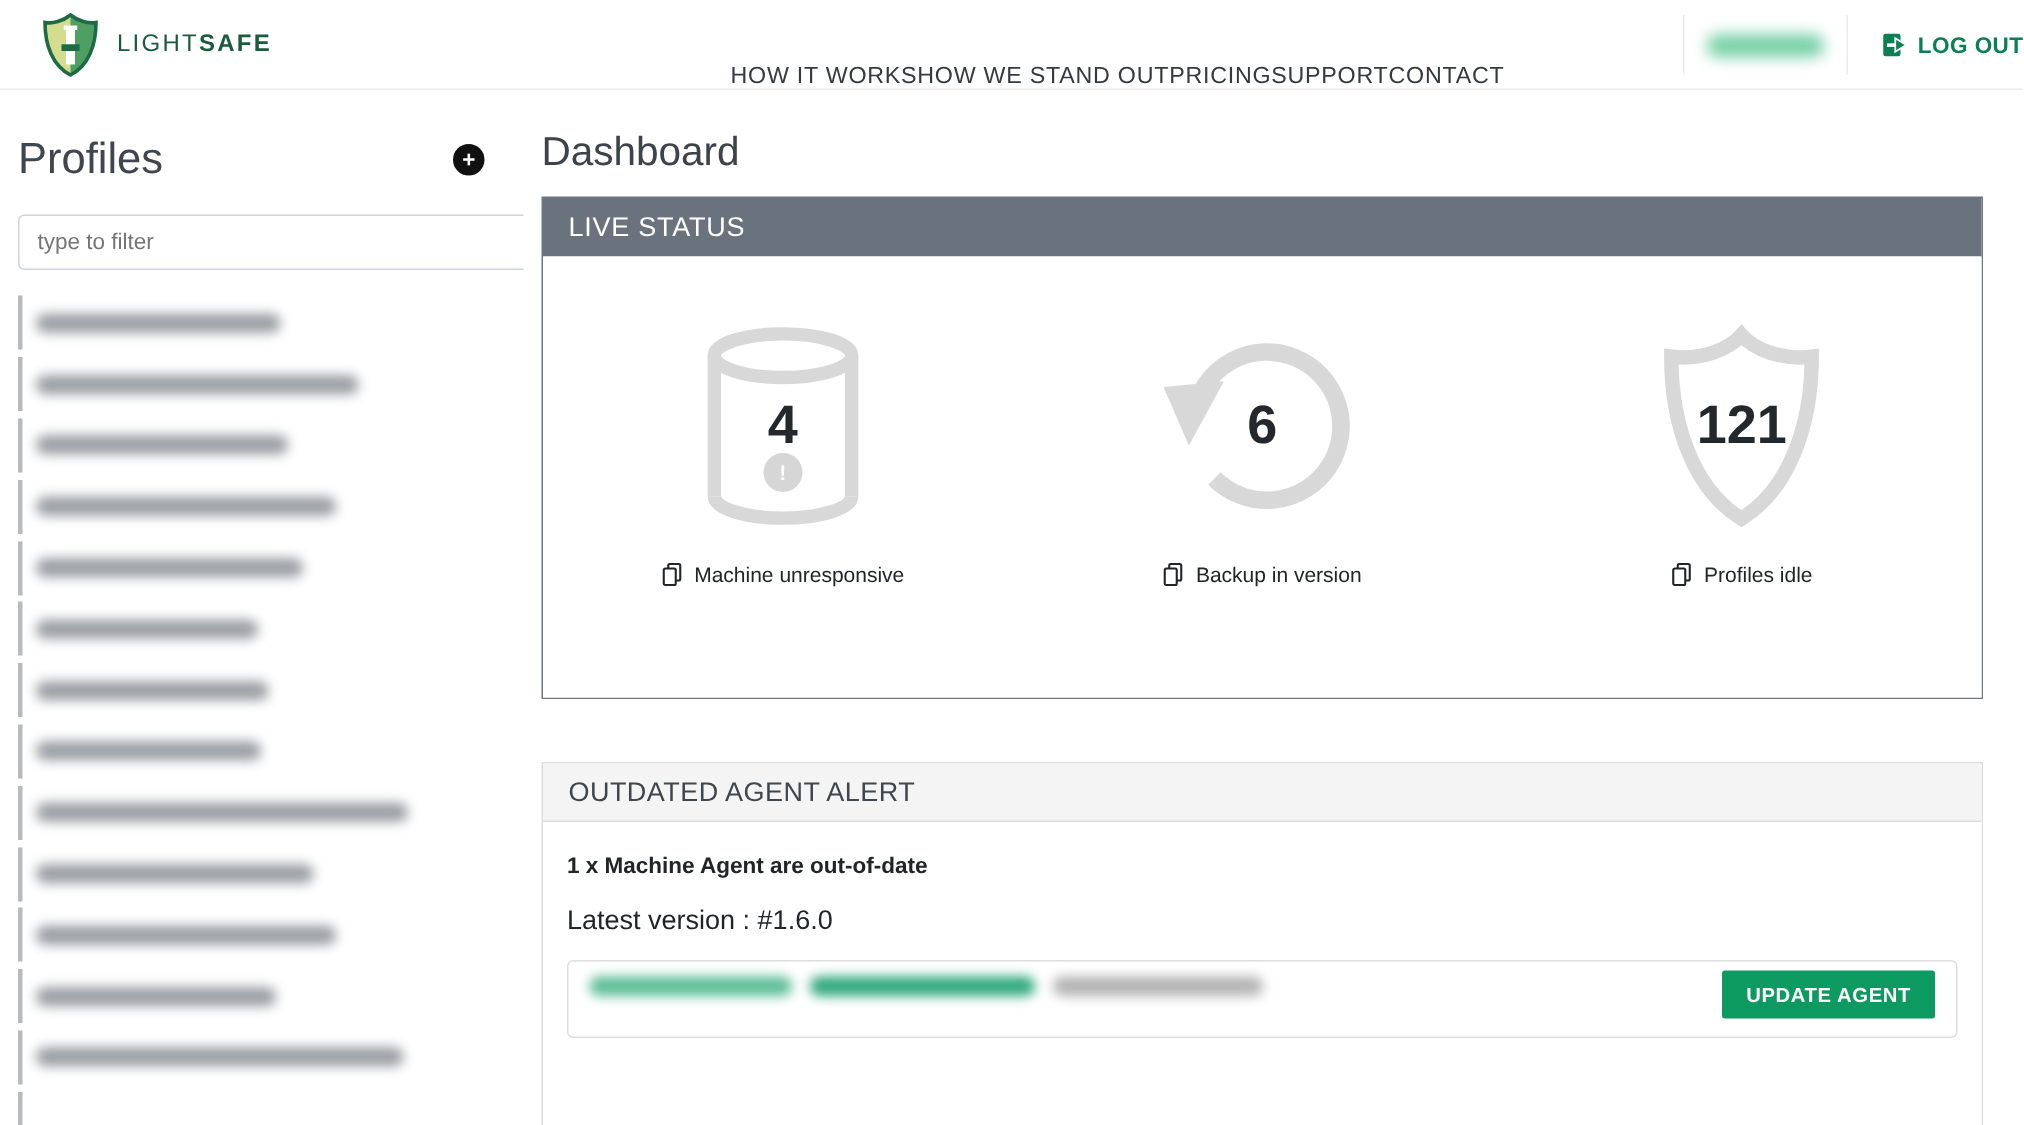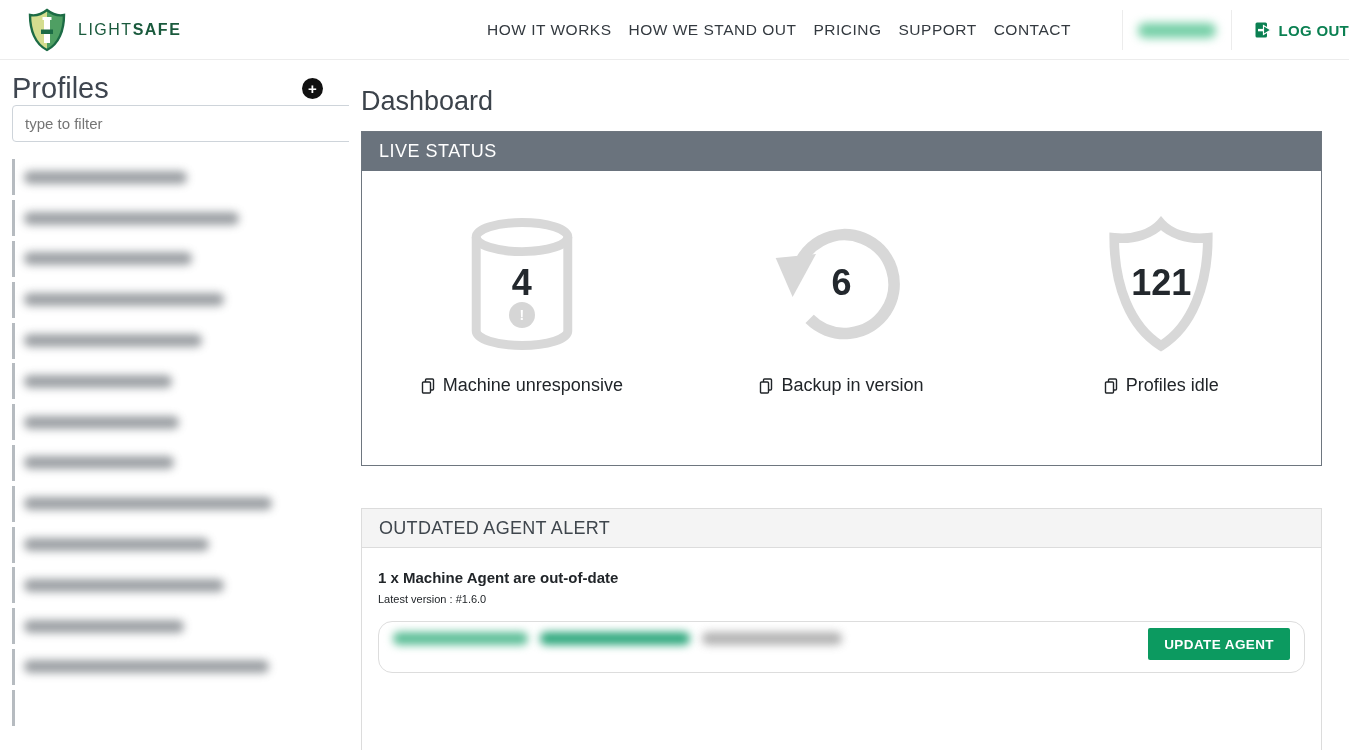--- a/index.html
+++ b/index.html
@@ -7,68 +7,68 @@
   body { font-family:"Liberation Sans", sans-serif; color:#212529; }
   .page { position:relative; width:1349px; height:750px; overflow:hidden; background:#fff; }
 
   
   header { position:absolute; top:0; left:0; width:100%; height:60px;
            border-bottom:1px solid #ececec; background:#fff; z-index:5; }
   .logo { position:absolute; left:28px; top:8px; display:flex; align-items:center; gap:12px; cursor:pointer; }
   .logo-text { font-size:16px; letter-spacing:1.5px; color:#1a5a3d; }
   .logo-text .light { font-weight:400; }
   .logo-text .safe { font-weight:800; }
-  nav.main-nav { position:absolute; left:487px; top:0; height:60px; display:flex; align-items:center; gap:17px; }
+  nav.main-nav { position:absolute; left:487px; top:0; height:60px; display:flex; align-items:flex-end; }
   .nav-link { font-size:15.5px; color:#343a40; letter-spacing:.5px; cursor:pointer; white-space:nowrap; }
   .header-right { position:absolute; right:0; top:0; height:60px; display:flex; align-items:center; }
   .vdiv { width:1px; height:40px; background:#ececec; }
   .user-wrap { width:108px; display:flex; justify-content:center; align-items:center; }
   .user-blob { width:78px; height:15px; border-radius:7px; background:#74cfa6; filter:blur(5px); }
   .logout { display:flex; align-items:center; gap:7px; margin-left:23px; cursor:pointer; }
   .logout-label { font-size:15px; font-weight:700; letter-spacing:.3px; color:#0b8052; }
 
   
   .sidebar { position:absolute; top:60px; left:0; width:349px; height:690px; padding-left:12px; overflow:hidden; }
-  .sidebar-head { margin-top:12px; width:311px; display:flex; justify-content:space-between; align-items:center; }
+  .sidebar-head { margin-top:30px; width:311px; display:flex; justify-content:space-between; align-items:center; }
   .sidebar-title { font-size:29px; font-weight:400; color:#3f4650; margin:0; }
   .plus-btn { width:21px; height:21px; border-radius:50%; background:#111; color:#fff; border:none;
               display:flex; align-items:center; justify-content:center; font-size:15px; font-weight:700;
               line-height:1; cursor:pointer; padding:0; }
   .peak { margin-top:14px; font-size:13.5px; color:#212529; }
-  .filter-input { margin-top:0; width:350px; height:37px; border:1px solid #ced4da; border-radius:4px;
+  .filter-input { margin-top:20px; width:350px; height:37px; border:1px solid #ced4da; border-radius:4px;
                   padding:0 12px; font-size:15px; font-family:"Liberation Sans",sans-serif; color:#333; outline:none; }
   .filter-input::placeholder { color:#757575; }
   .profiles-list { margin:15px 0 0 0; padding:0; list-style:none; }
   .profile-row { height:40.8px; display:flex; align-items:center; cursor:pointer; }
   .profile-bar { width:3px; height:36px; background:#b6bbc0; margin-right:9px; flex:none; }
   .profile-blob { height:13px; border-radius:6px; background:#83888d; opacity:.8; filter:blur(4px); }
 
   
   .main { position:absolute; left:361px; top:60px; width:961px; }
   .page-title { font-size:27px; font-weight:400; color:#3c434b; margin:26px 0 0 0; }
 
   .panel-live { margin-top:14px; width:961px; border:1px solid #6e767f; }
   .live-header { background:#6a737d; color:#fff; font-size:18px; letter-spacing:.5px; padding:8px 17px; line-height:23px; }
   .live-body { background:#fff; height:294px; display:flex; }
   .status-col { flex:1; display:flex; flex-direction:column; align-items:center; }
   .icon-wrap { position:relative; margin-top:45px; height:135px; display:flex; align-items:center; justify-content:center; }
   .count { position:absolute; left:50%; top:50%; transform:translate(-50%,-52%); font-size:36px; font-weight:700; color:#23282d; }
   .excl-circle { position:absolute; left:50%; top:86px; transform:translateX(-50%); width:26px; height:26px;
                  border-radius:50%; background:#d6d6d6; color:#fff; font-weight:700; font-size:14px;
                  display:flex; align-items:center; justify-content:center; }
-  .status-label { margin-top:24px; display:flex; align-items:center; gap:8px; font-size:18px; color:#212529; }
+  .status-label { margin-top:24px; display:flex; align-items:center; gap:8px; font-size:14px; color:#212529; }
   .copy-btn { background:none; border:none; padding:0; cursor:pointer; display:flex; }
 
   .panel-alert { margin-top:42px; width:961px; border:1px solid #dcdcdc; }
   .alert-header { background:#f4f4f4; border-bottom:1px solid #dcdcdc; font-size:18px; letter-spacing:.3px;
                   color:#3f464d; padding:8px 17px; line-height:22px; }
   .alert-body { background:#fff; height:202px; padding:21px 16px 16px 16px; }
   .alert-summary { font-size:15px; font-weight:700; color:#212529; }
-  .alert-version { font-size:11px; margin-top:7px; color:#212529; }
-  .agent-row { margin-top:16px; border:1px solid #ddd; border-radius:14px; height:52px;
+  .alert-version { font-size:18px; margin-top:17px; color:#212529; }
+  .agent-row { margin-top:16px; border:1px solid #ddd; border-radius:4px; height:52px;
                display:flex; justify-content:space-between; padding:6px 14px; }
   .agent-blobs { display:flex; align-items:center; gap:12px; margin-top:4px; height:13px; }
   .agent-blob { height:13px; border-radius:6px; filter:blur(4px); }
   .blob-link-a { background:#5cbe97; }
   .blob-link-b { background:#2fa87d; }
   .blob-meta   { background:#9a9a9a; opacity:.75; }
   .update-btn { align-self:flex-start; background:#0c9a60; color:#fff; border:none; border-radius:2px;
                 font-family:"Liberation Sans",sans-serif; font-size:13.5px; font-weight:700; letter-spacing:.4px;
                 padding:9px 16px; height:32px; cursor:pointer; }
 </style>

